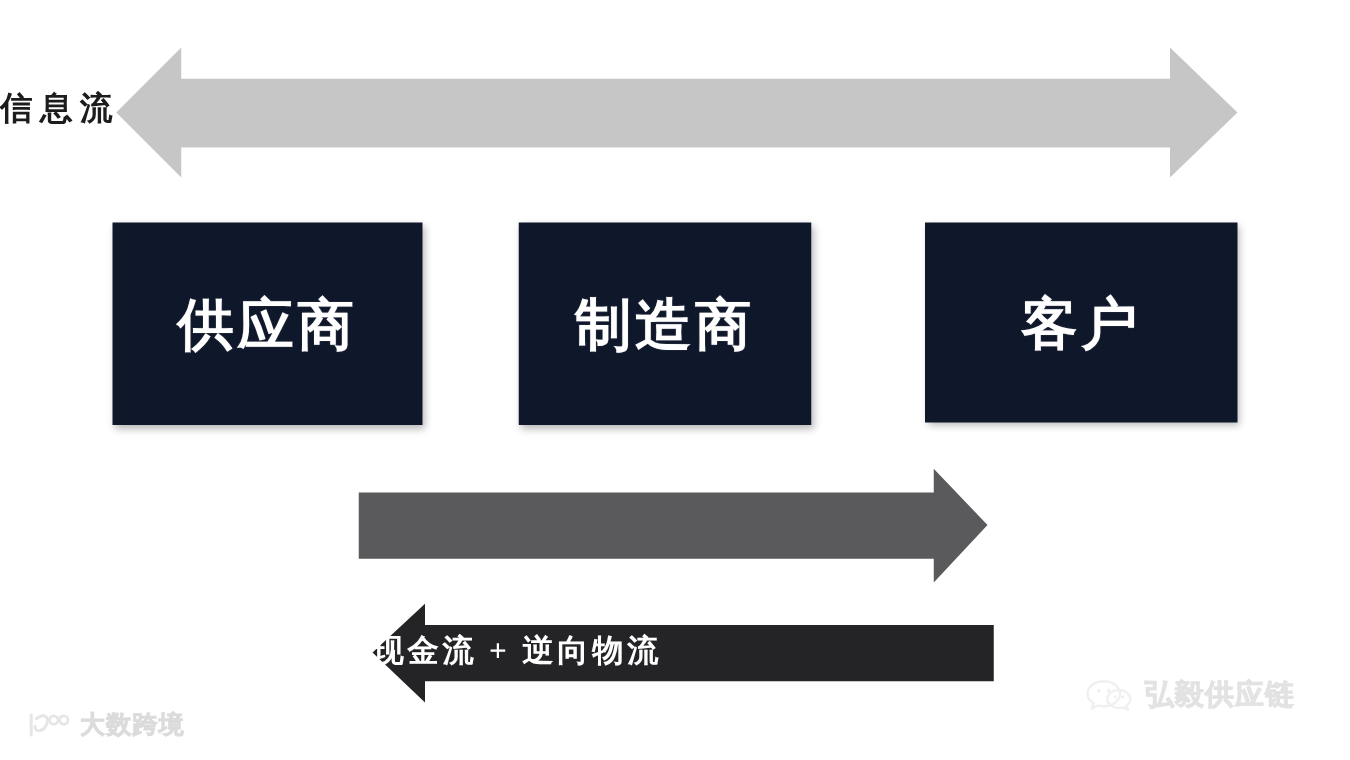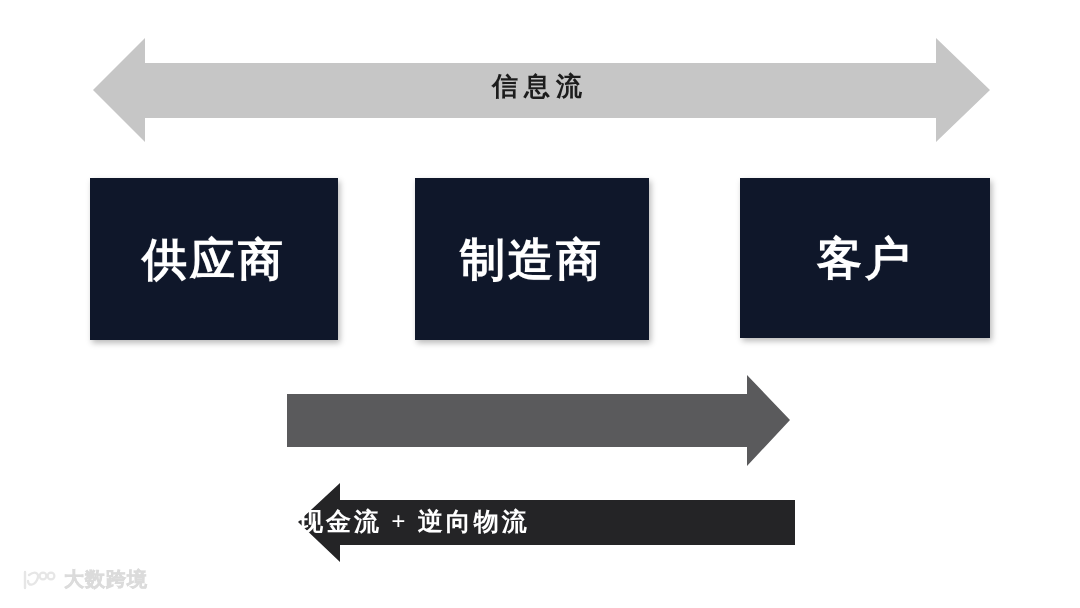--- a/index.html
+++ b/index.html
@@ -56,21 +56,21 @@
   .arrow-label {
     position: absolute;
     font-family: "Liberation Serif", "DejaVu Serif", serif;
     font-weight: 700;
     white-space: nowrap;
     letter-spacing: 6px;
     line-height: 1;
   }
   #label-information-flow {
     left: 0; top: 74px; width: 1080px;
-    text-align: center;
+    text-align: left;
     color: #1c1c1c;
     font-size: 26px;
   }
   #label-physical-flow {
     left: 287px; top: 406px; width: 460px;
     text-align: center;
     color: #ffffff;
     font-size: 25px;
   }
   #label-cash-reverse-flow {
@@ -153,14 +153,28 @@
   <div class="watermark" id="watermark-dashu">
     <svg class="wm-icon" width="34" height="22" viewBox="0 0 34 22" xmlns="http://www.w3.org/2000/svg" aria-hidden="true">
       <path d="M3 3 L3 19" stroke="#e4e4e4" stroke-width="2.4" fill="none" stroke-linecap="round"></path>
       <path d="M7 6 C14 1, 18 5, 15 11 C12 17, 6 17, 6 12" stroke="#e4e4e4" stroke-width="2.4" fill="none" stroke-linecap="round"></path>
       <circle cx="21" cy="7" r="3.4" fill="none" stroke="#e4e4e4" stroke-width="2.2"></circle>
       <circle cx="29" cy="7" r="3.4" fill="none" stroke="#e4e4e4" stroke-width="2.2"></circle>
     </svg>
     <span class="wm-text">大数跨境</span>
   </div>
 
+  <div class="watermark" id="watermark-hongyi">
+    <svg class="wm-icon" width="40" height="30" viewBox="0 0 40 30" xmlns="http://www.w3.org/2000/svg" aria-hidden="true">
+      <path d="M15 4 C7.5 4, 2 8.6, 2 14 C2 17.1, 3.9 19.9, 6.9 21.7 L5.4 26 L10.4 23.4
+               C11.8 23.8, 13.4 24, 15 24 C22.5 24, 28 19.4, 28 14 C28 8.6, 22.5 4, 15 4 Z" fill="none" stroke="#efefef" stroke-width="1.9" stroke-linejoin="round"></path>
+      <circle cx="11" cy="11.5" r="1.5" fill="#efefef"></circle>
+      <circle cx="19" cy="11.5" r="1.5" fill="#efefef"></circle>
+      <path d="M27 11 C21.8 11, 17.8 14.3, 17.8 18.2 C17.8 22.2, 21.8 25.4, 27 25.4
+               C28.2 25.4, 29.4 25.2, 30.5 24.9 L34.3 26.8 L33.2 23.5
+               C35.3 22.1, 36.2 20.3, 36.2 18.2 C36.2 14.3, 32.2 11, 27 11 Z" fill="none" stroke="#efefef" stroke-width="1.9" stroke-linejoin="round"></path>
+      <circle cx="24.3" cy="16.6" r="1.2" fill="#efefef"></circle>
+      <circle cx="30.1" cy="16.6" r="1.2" fill="#efefef"></circle>
+    </svg>
+    <span class="wm-text">弘毅供应链</span>
+  </div>
 
 </div>
 
 </body></html>

